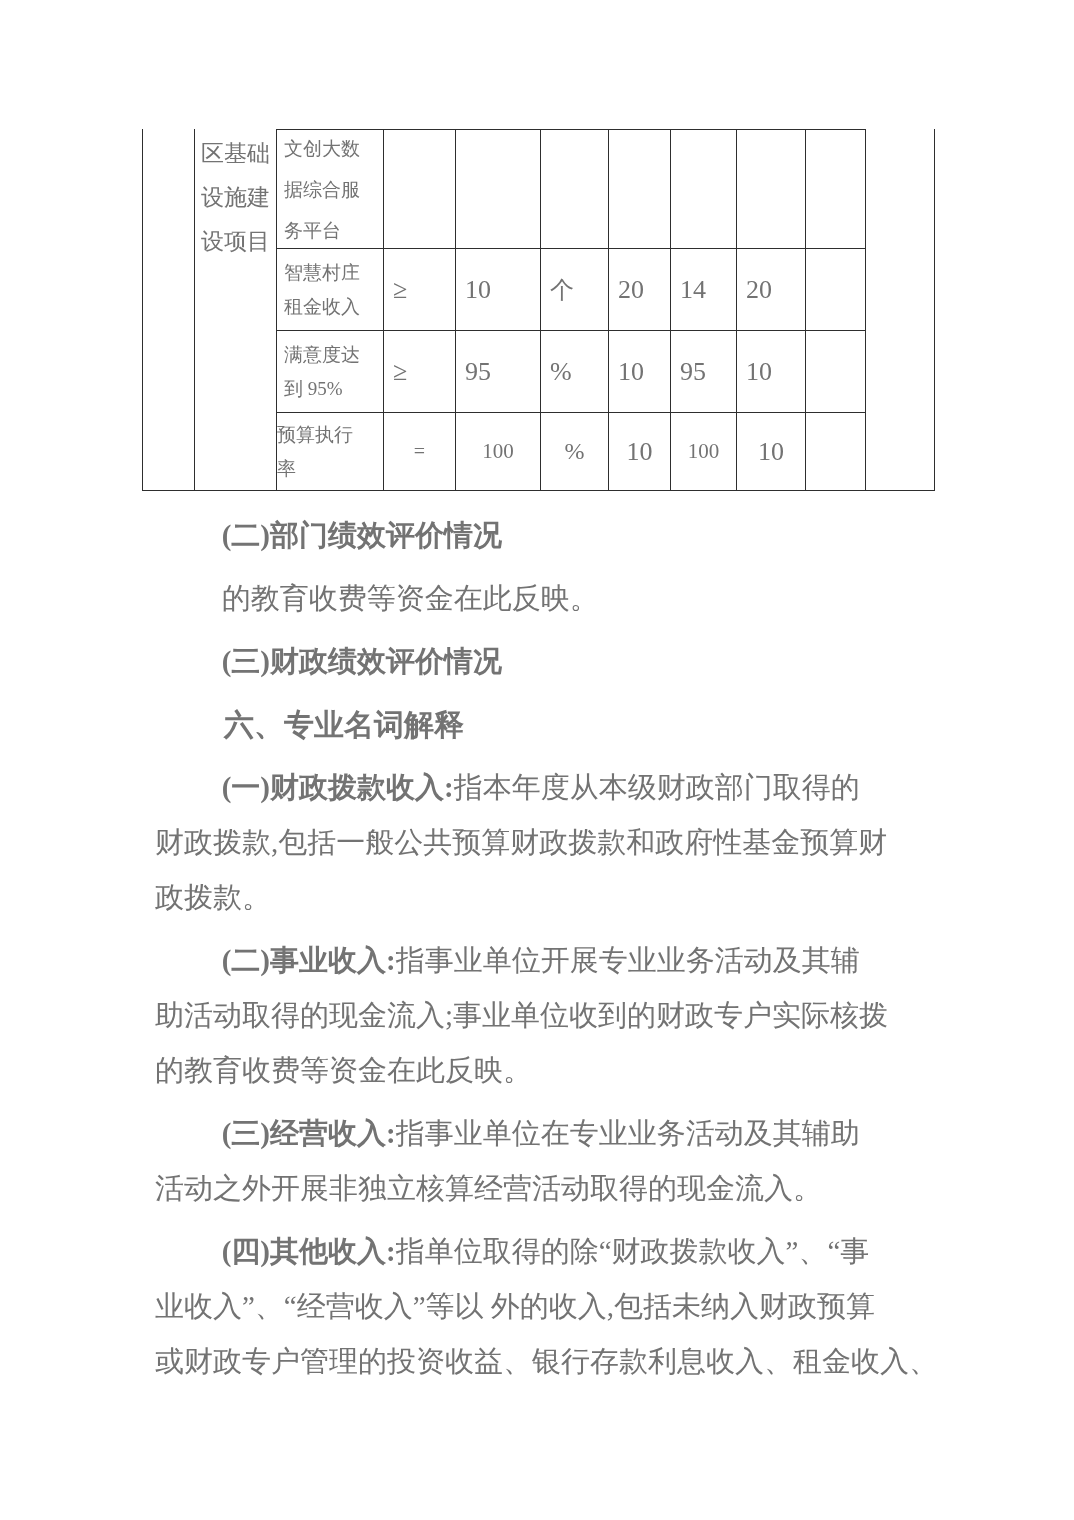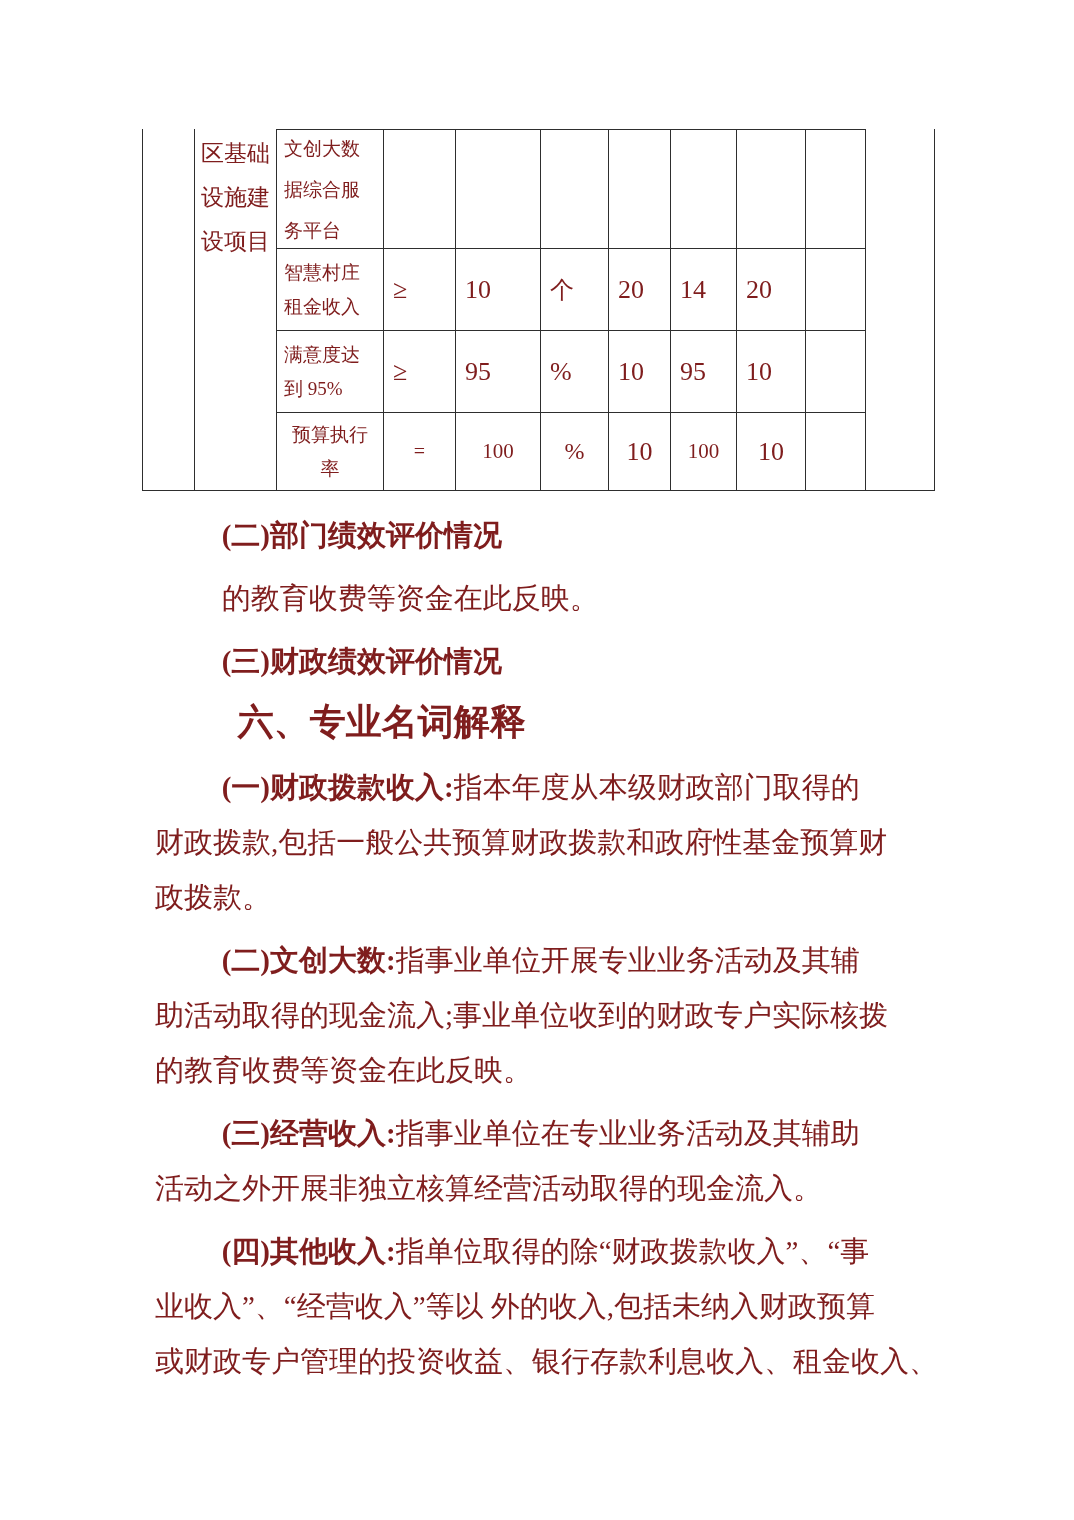--- a/index.html
+++ b/index.html
@@ -1,18 +1,18 @@
 <!DOCTYPE html>
 <html><head>
 <meta charset="utf-8">
 <style>
   html,body { margin:0; padding:0; background:#ffffff; }
   .page {
     position:relative; width:1074px; height:1520px; background:#ffffff;
-    font-family:"Liberation Serif","DejaVu Serif",serif; color:#7f1d1d;
+    font-family:"Liberation Serif","DejaVu Serif",serif; color:#737373;
     overflow:hidden;
   }
 
   
   .perf-table {
     position:absolute; left:142px; top:129px;
     display:grid;
     grid-template-columns:53px 82px 107px 72px 85px 68px 62px 66px 69px 60px 69px;
     grid-template-rows:120px 82px 82px 78px;
   }
@@ -28,35 +28,35 @@
     font-size:23px; line-height:44px; text-align:center;
     padding-top:3px; white-space:pre-line;
   }
   .c-ind {
     font-size:19px; white-space:pre-line;
     display:flex; flex-direction:column; justify-content:center;
     padding-left:7px; text-align:left;
   }
   .lh41 { line-height:41px; }
   .lh34 { line-height:34px; }
-  .c-ind.center { padding-left:0; text-align:center; }
+  .c-ind.center { padding-left:0; text-align:left; }
   .c-num { display:flex; align-items:center; padding-left:9px; font-size:26px; }
   .c-num.center { justify-content:center; padding-left:0; }
   .s20 { font-size:20px; }
   .s21 { font-size:21px; }
   .s24 { font-size:24px; }
 
   
   .body-text {
     position:absolute; left:147px; top:500px; width:816px;
     font-size:29px; line-height:55px;
   }
   .body-text p { margin:8px; text-indent:2.3em; white-space:pre-line; }
   .h-serif { font-weight:bold; }
-  .h-hei { font-family:Liberation Mono, monospace; font-weight:bold; font-size:36px; }
+  .h-hei { font-family:Liberation Serif, serif; font-weight:bold; font-size:30px; }
   .lead { font-weight:bold;text-align:right; }
 </style>
 </head>
 <body>
 
 <div class="page">
 
   <div class="perf-table">
 
     <div class="cell tall col1 bl"></div>
@@ -108,21 +108,21 @@
   </div>
 
   <div class="body-text">
     <p class="h-serif">(二)部门绩效评价情况</p>
     <p>的教育收费等资金在此反映。</p>
     <p class="h-serif">(三)财政绩效评价情况</p>
     <p class="h-hei">六、专业名词解释</p>
     <p class="term"><span class="lead">(一)财政拨款收入:</span><span>指本年度从本级财政部门取得的
 财政拨款,包括一般公共预算财政拨款和政府性基金预算财
 政拨款。</span></p>
-    <p class="term"><span class="lead">(二)文创大数:</span><span>指事业单位开展专业业务活动及其辅
+    <p class="term"><span class="lead">(二)事业收入:</span><span>指事业单位开展专业业务活动及其辅
 助活动取得的现金流入;事业单位收到的财政专户实际核拨
 的教育收费等资金在此反映。</span></p>
     <p class="term"><span class="lead">(三)经营收入:</span><span>指事业单位在专业业务活动及其辅助
 活动之外开展非独立核算经营活动取得的现金流入。</span></p>
     <p class="term"><span class="lead">(四)其他收入:</span><span>指单位取得的除“财政拨款收入”、“事
 业收入”、“经营收入”等以 外的收入,包括未纳入财政预算
 或财政专户管理的投资收益、银行存款利息收入、租金收入、</span></p>
   </div>
 
 </div>

